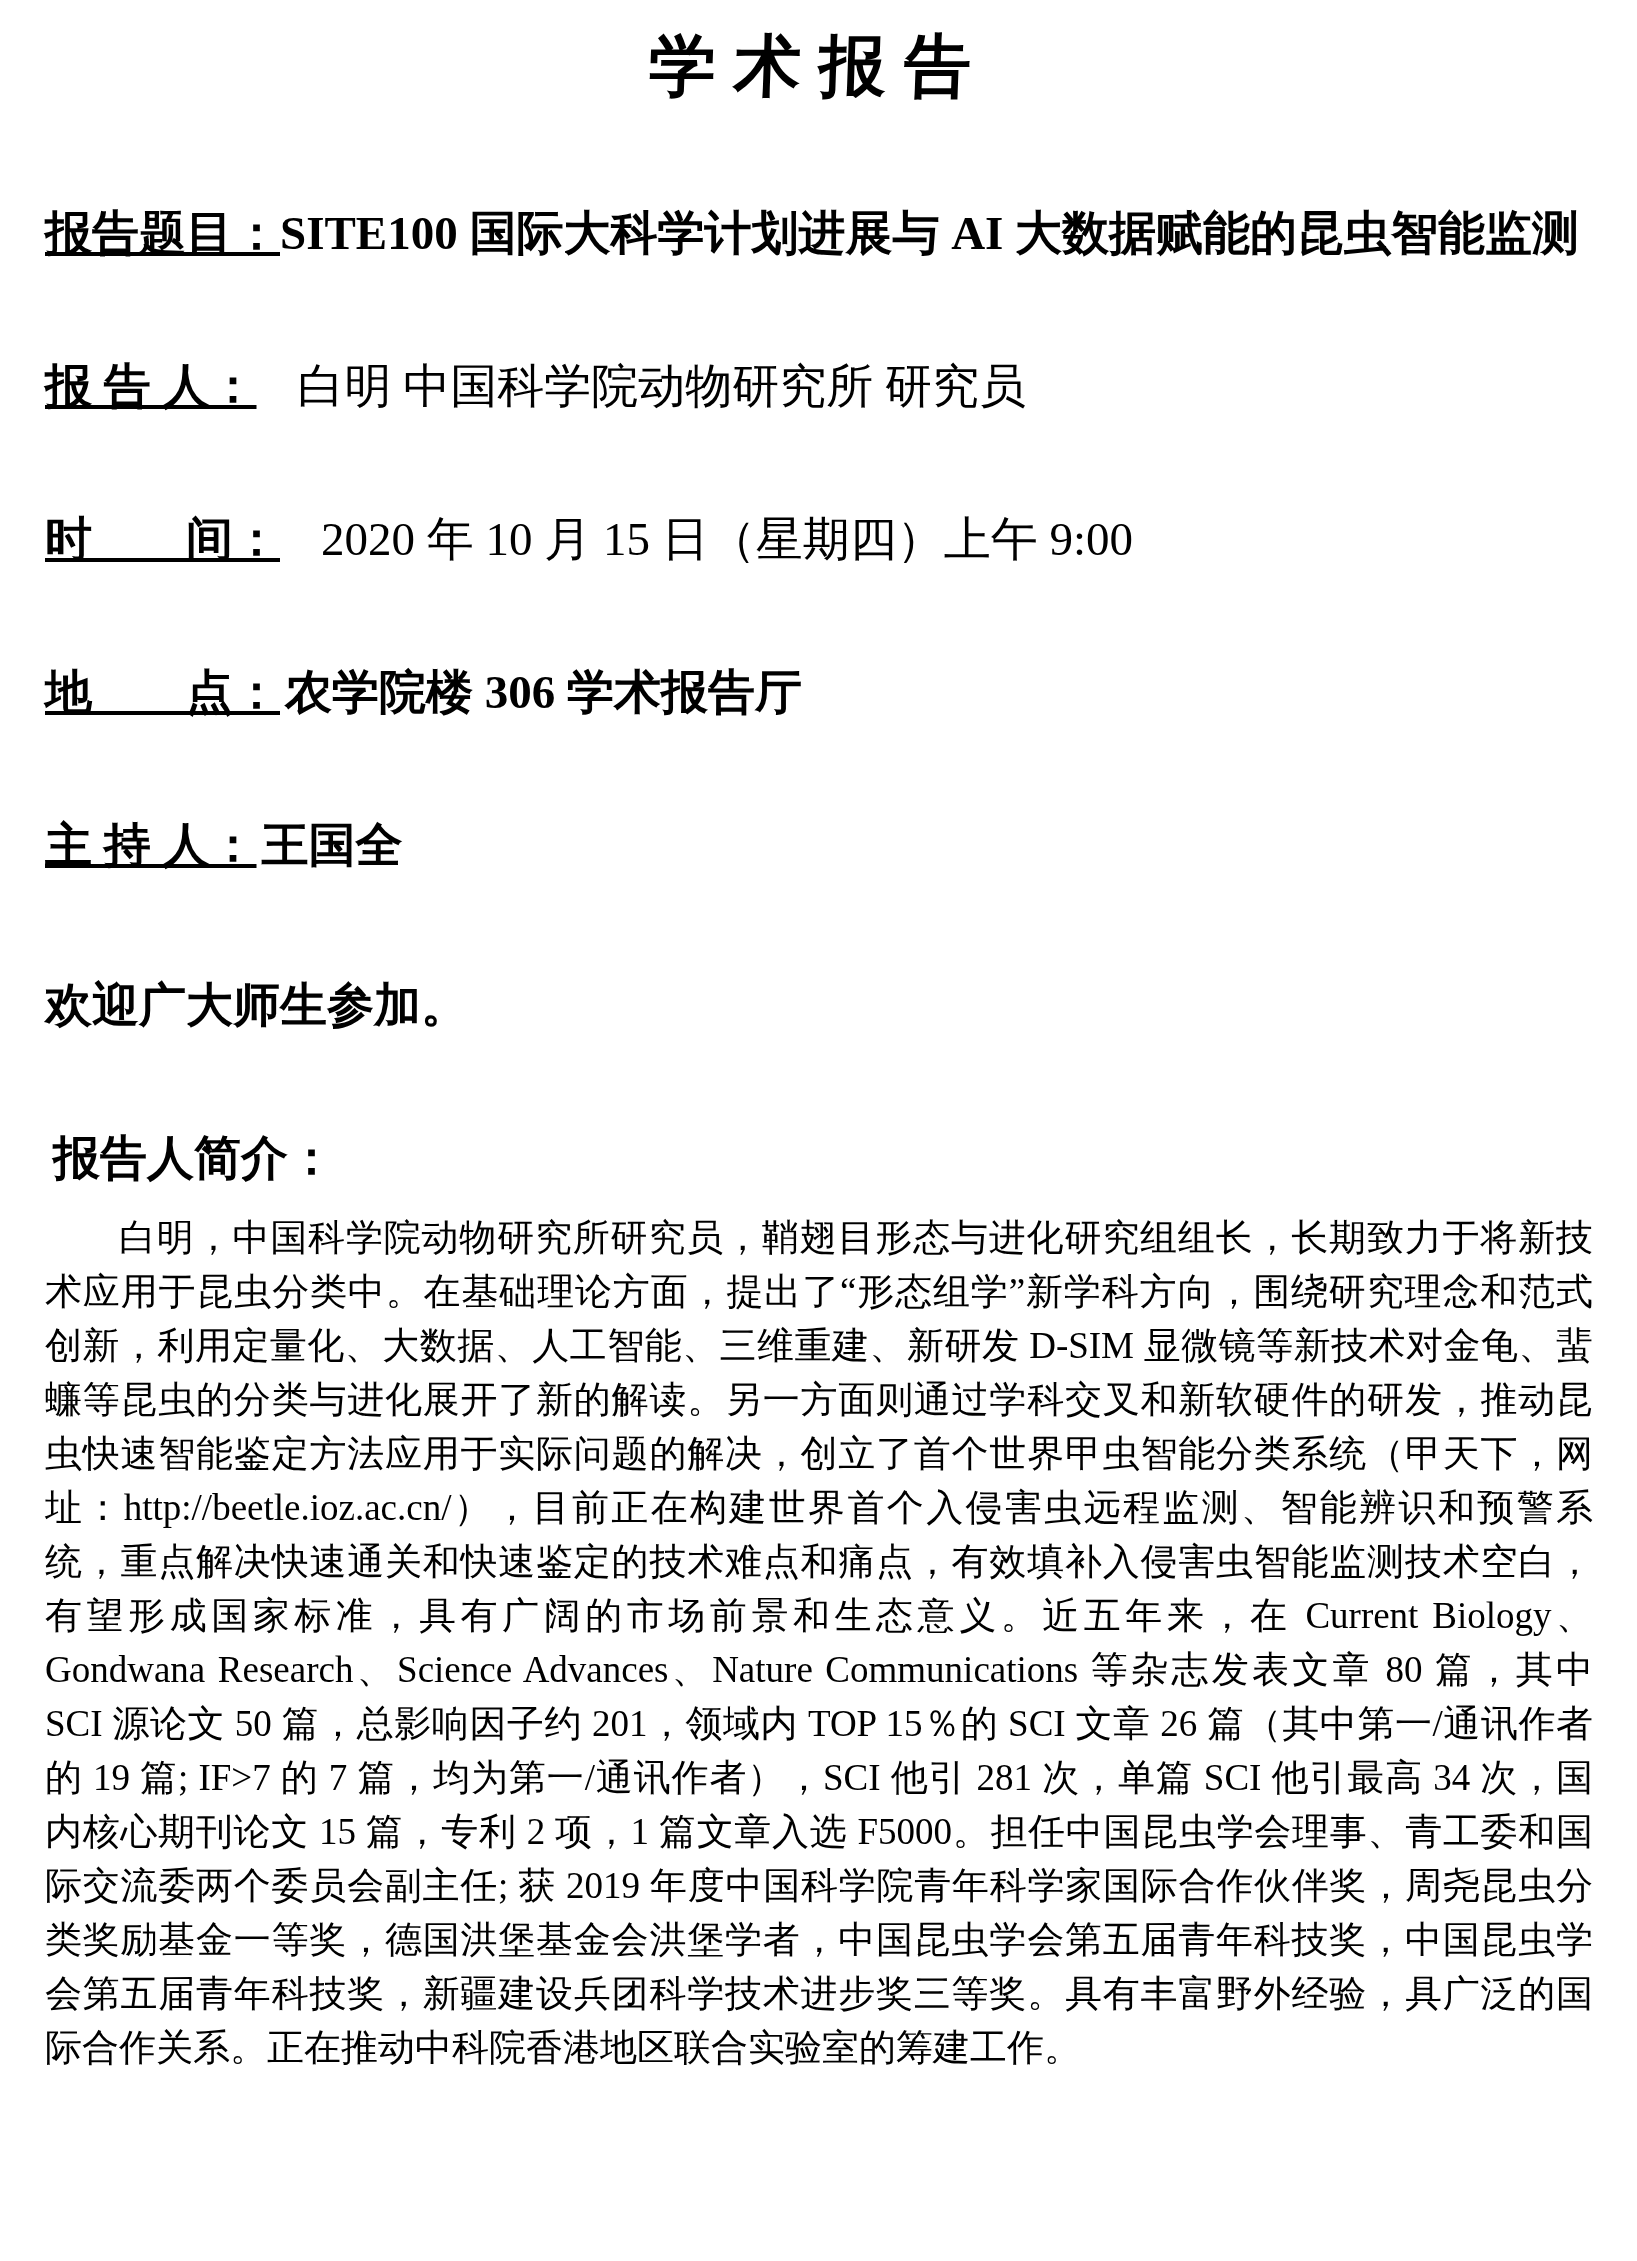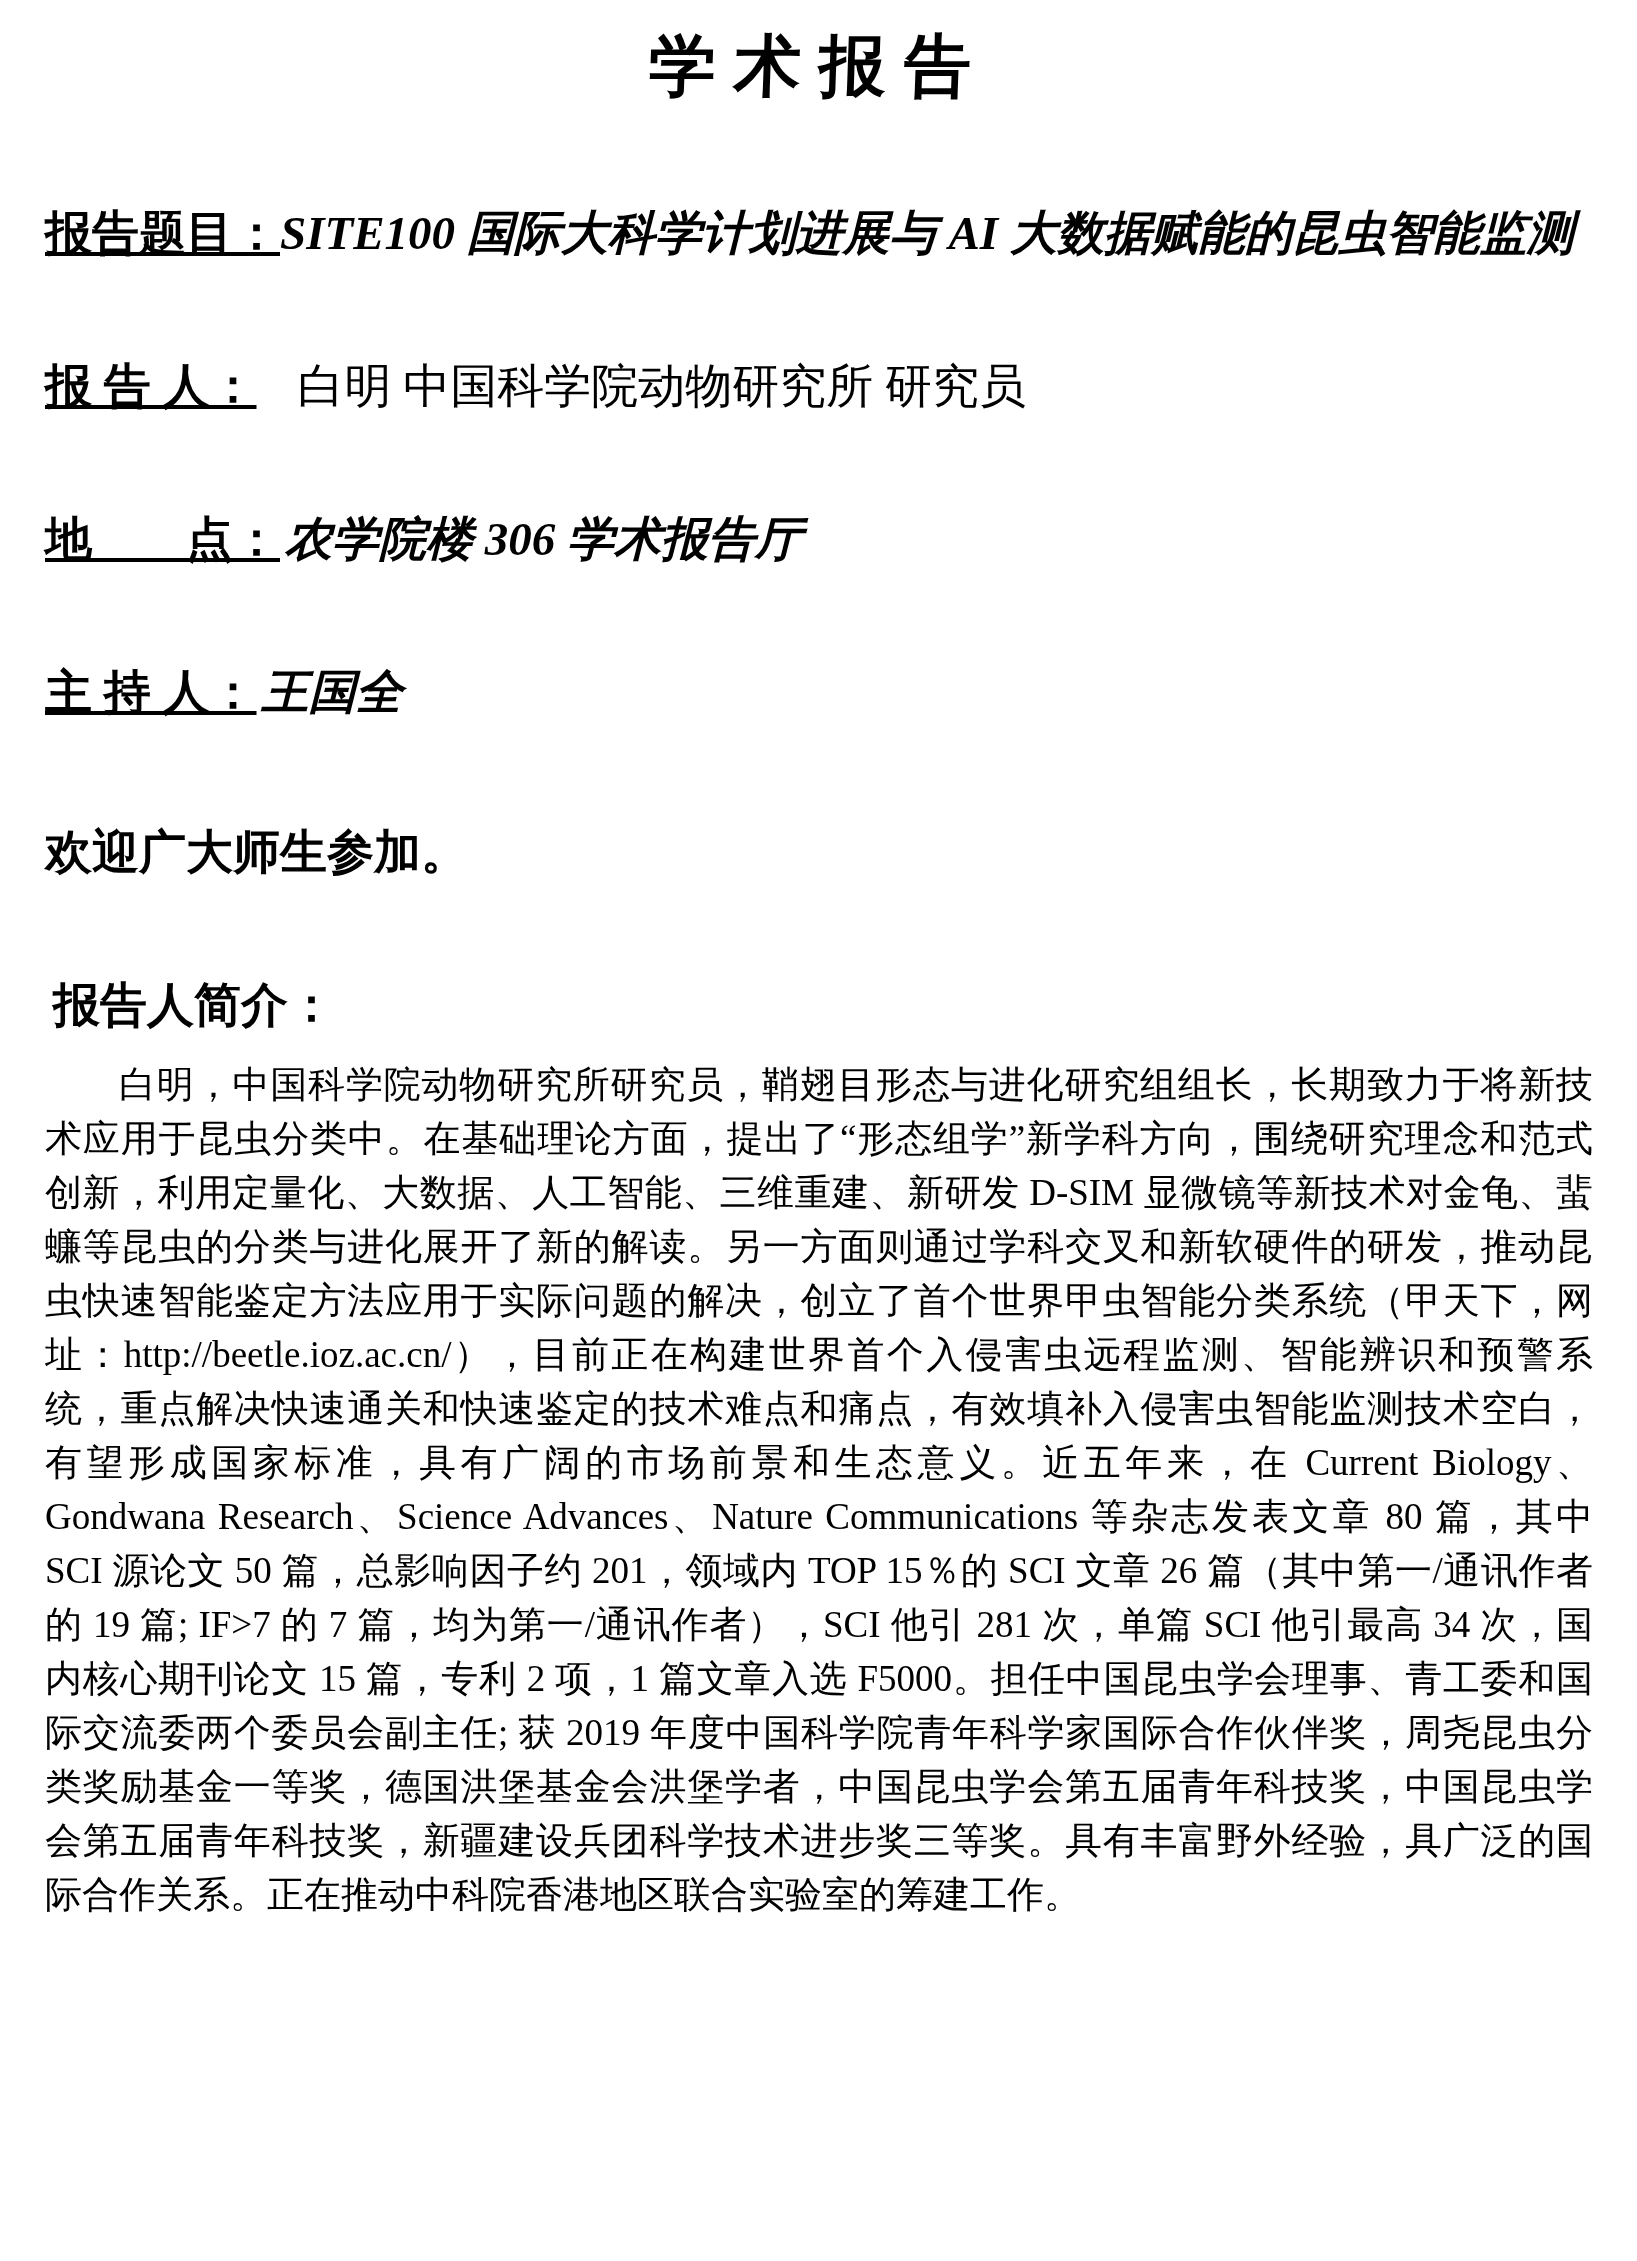--- a/index.html
+++ b/index.html
@@ -39,21 +39,20 @@
   .lbl {
     font-weight: bold;
     white-space: pre;
     text-decoration: underline;
   }
   .val {
     font-weight: normal;
   }
   .val-bold {
     font-weight: bold;
-    font-style: italic;
   }
   .gap-lg {
     padding-left: 41px;
   }
   .gap-sm {
     padding-left: 4.9px;
   }
   .welcome-line {
     margin-top: 54px;
     font-size: 47px;
@@ -95,20 +94,23 @@
   <div class="fields">
 
     <p class="field-row">
       <span class="lbl">报告题目：</span><span class="val val-bold">SITE100 国际大科学计划进展与 AI 大数据赋能的昆虫智能监测</span>
     </p>
 
     <p class="field-row">
       <span class="lbl">报 告 人：</span><span class="val gap-lg">白明 中国科学院动物研究所 研究员</span>
     </p>
 
+    <p class="field-row">
+      <span class="lbl">时　　间：</span><span class="val gap-lg">2020 年 10 月 15 日（星期四）上午 9:00</span>
+    </p>
 
     <p class="field-row">
       <span class="lbl">地　　点：</span><span class="val val-bold gap-sm">农学院楼 306 学术报告厅</span>
     </p>
 
     <p class="field-row">
       <span class="lbl">主 持 人：</span><span class="val val-bold gap-sm">王国全</span>
     </p>
 
   </div>

